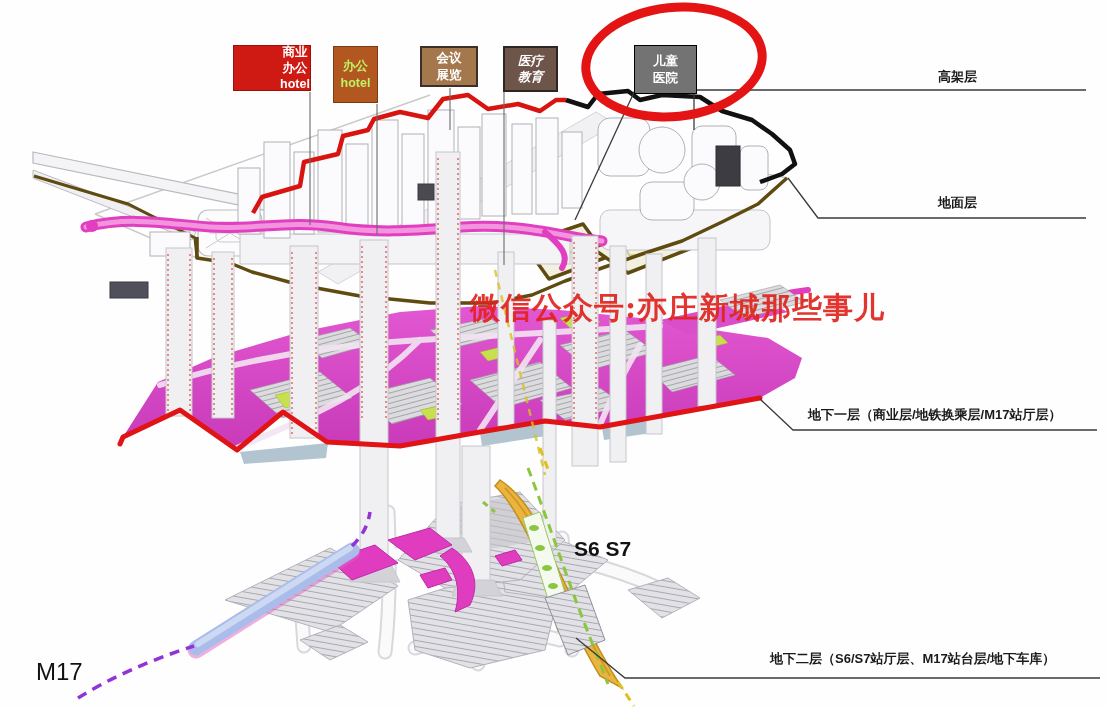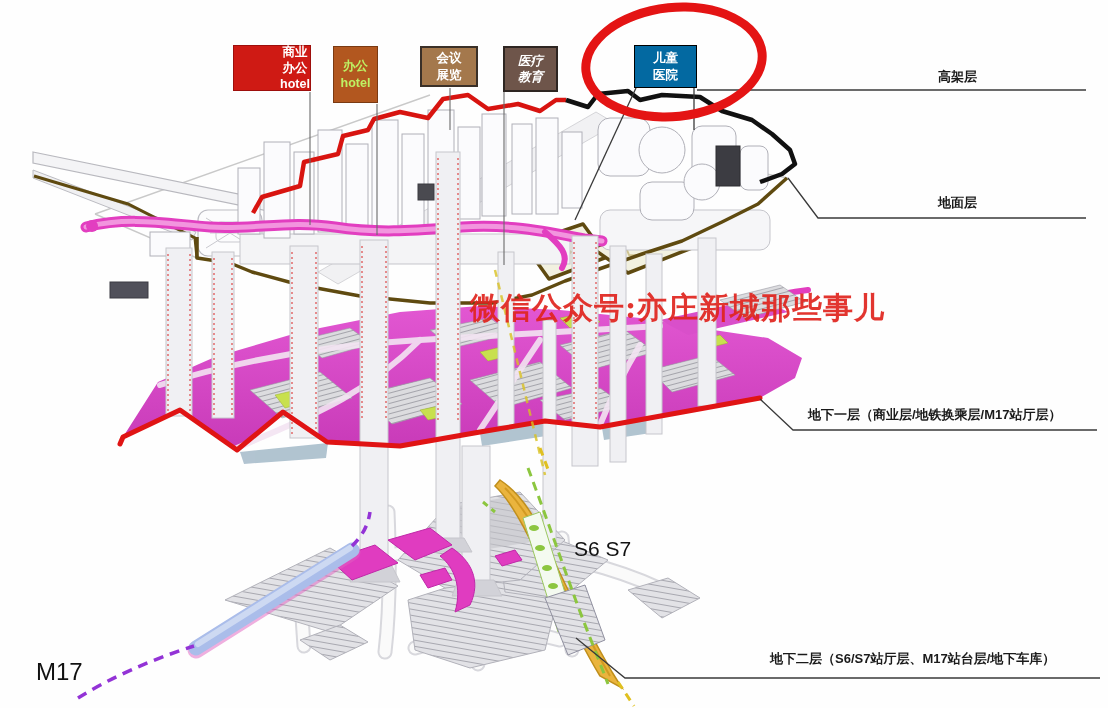--- a/index.html
+++ b/index.html
@@ -7,30 +7,30 @@
          font-family:"Liberation Sans",sans-serif;}
   #model-svg{position:absolute;left:0;top:0;z-index:0;}
   .toplabel{position:absolute;z-index:10;display:flex;flex-direction:column;align-items:center;
             justify-content:center;text-align:center;font-weight:bold;font-size:12.5px;line-height:1.3;
             box-sizing:border-box;}
   .toplabel span{display:block;}
   #box-biz{left:233px;top:45px;width:78px;height:46px;background:#cf1a14;border:1px solid #9e0f0c;color:#fff;padding-left:46px;}
   #box-office{left:333px;top:46px;width:45px;height:57px;background:#b2571f;border:1px solid #7a3a12;color:#bef264;word-break:break-all;}
   #box-conf{left:420px;top:46px;width:58px;height:41px;background:#a4784c;border:2px solid #3a3028;color:#fff;align-items:center;}
   #box-med{left:503px;top:46px;width:55px;height:46px;background:#6e554a;border:2px solid #2e2622;color:#fff;font-style:italic;}
-  #box-hosp{left:634px;top:45px;width:63px;height:43px;background:#0369a1;border:1px solid #000;color:#fff;}
+  #box-hosp{left:634px;top:45px;width:63px;height:49px;background:#737373;border:1px solid #000;color:#fff;}
   .layerlabel{position:absolute;z-index:10;font-weight:bold;font-size:13px;color:#1a1a1a;white-space:nowrap;}
   #lbl-elevated{left:938px;top:68px;}
   #lbl-ground{left:938px;top:194px;}
   #lbl-b1{left:800px;top:406px;margin-left:8px;}
   #lbl-b2{left:770px;top:650px;}
   #watermark{position:absolute;z-index:5;left:470px;top:288px;font-family:"DejaVu Serif",serif;
              font-weight:bold;font-size:30px;color:#e0241e;letter-spacing:1px;opacity:.92;white-space:nowrap;}
   #m17-label{position:absolute;z-index:10;left:36px;top:658px;font-weight:normal;font-size:24px;color:#111;}
-  #s6s7-label{position:absolute;z-index:10;left:574px;top:537px;font-weight:normal;font-size:21px;color:#111;}
+  #s6s7-label{position:absolute;z-index:10;left:574px;top:537px;font-weight:bold;font-size:21px;color:#111;}
   #highlight-ellipse{position:absolute;z-index:20;left:581px;top:3px;width:168px;height:100px;
              border:9px solid #e41414;border-radius:50%;transform:rotate(-6deg);}
 </style>
 </head>
 <body>
 
 <div id="stage">
 
 <svg id="model-svg" width="1108" height="708" viewBox="0 0 1108 708">
   <defs>

